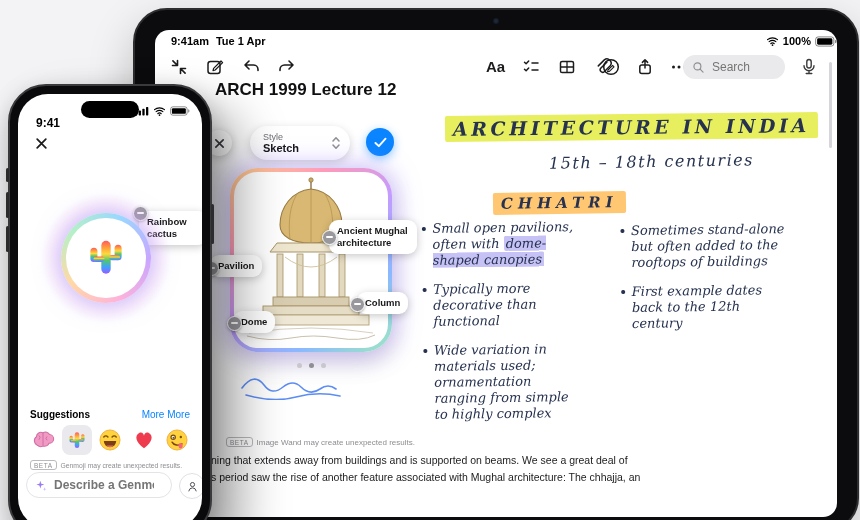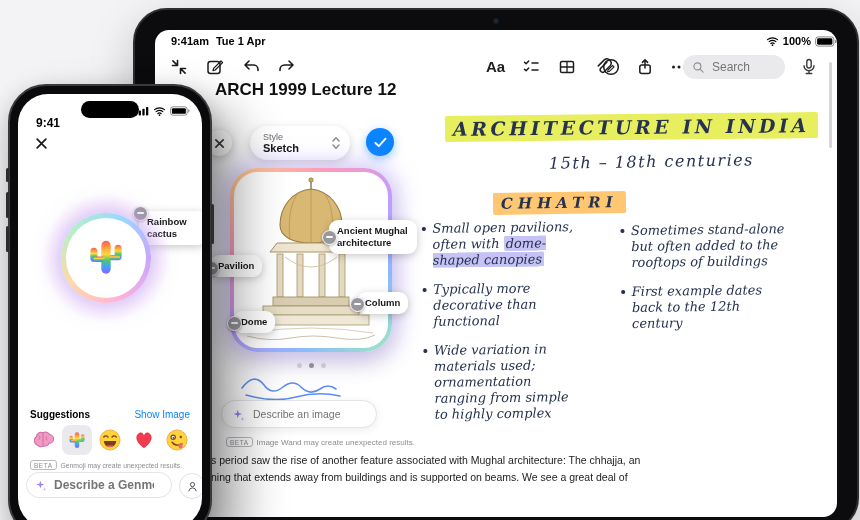--- a/index.html
+++ b/index.html
@@ -261,22 +261,22 @@
             <span class="b-dot"></span>
             <span><span>Sometimes stand-alone but often added to the rooftops of buildings</span></span>
           </div>
         <div class="hw-bullet">
             <span class="b-dot"></span>
             <span><span>First example dates back to the 12th century</span></span>
           </div>
       </div>
 
       <div class="note-body">
+        <div>ning that extends away from buildings and is supported on beams. We see a great deal of</div>
         <div>s period saw the rise of another feature associated with Mughal architecture: The chhajja, an</div>
-        <div>ning that extends away from buildings and is supported on beams. We see a great deal of</div>
       </div>
     </div>
   </div>
 
   <div class="wand">
     <div class="circle-btn wand-close">
       <svg width="11" height="11" viewBox="0 0 12 12">
           <path d="M2 2 L10 10 M10 2 L2 10" stroke="currentColor" stroke-width="1.8" stroke-linecap="round"></path>
         </svg>
     </div>
@@ -337,27 +337,20 @@
     <div class="page-dots">
       <span></span>
       <span class="active"></span>
       <span></span>
     </div>
 
     <svg class="scribble" width="116" height="32" viewBox="0 0 116 32">
       <path d="M6 20 q12 -16 22 -3 q8 11 19 2 q10 -8 18 0 q9 9 19 2 q8 -6 16 0 M10 27 q28 8 50 2 q22 -6 44 -1" stroke="#3f79f2" stroke-width="1.6" fill="none" stroke-linecap="round" opacity=".85"></path>
     </svg>
 
-    <div class="wand-input">
-      <svg width="13" height="13" viewBox="0 0 18 18">
-          <path d="M8 2.5 L9.4 7 14 8.4 9.4 9.8 8 14.3 6.6 9.8 2 8.4 6.6 7 Z" fill="#9b7bf5"></path>
-          <path d="M14.5 12.5 l.7 2 2 .7 -2 .7 -.7 2 -.7 -2 -2 -.7 2 -.7 Z" fill="#c9b3ff"></path>
-        </svg>
-      <input placeholder="Describe an image" style="">
-    </div>
     <div class="beta-row wand-beta">
       <span class="beta-badge">BETA</span>
       <span class="beta-txt">Image Wand may create unexpected results.</span>
     </div>
   </div>
 
   <div class="iphone">
     <span class="ph-btn l1"></span>
     <span class="ph-btn l2"></span>
     <span class="ph-btn l3"></span>
@@ -398,21 +391,21 @@
       <div class="halo"></div>
       <div class="glow-ring">
         <div class="glow-inner">
           <svg width="50" height="44" viewBox="0 0 64 56">
               <use href="#cactus" xlink:href="#cactus" fill="url(#rainbow)"></use>
             </svg>
         </div>
       </div>
 
       <div class="sugg-label">Suggestions</div>
-      <div class="show-more">Show Image</div>
+      <div class="show-more">More More</div>
 
       <div class="emoji-row">
         <div class="emoji-cell">
           <svg width="24" height="24" viewBox="0 0 22 22">
               <path d="M6 16 a4.6 4.6 0 0 1 -1 -8 a4 4 0 0 1 6 -3.5 a4 4 0 0 1 6 1.5 a4 4 0 0 1 -.5 8 a4.3 4.3 0 0 1 -5.5 2.5 a4.3 4.3 0 0 1 -5 -.5 Z" fill="#f09ac4" stroke="#cf6fa4" stroke-width="1"></path>
               <path d="M11 4.5 v11 M7.5 7 q2 1.5 0 3.5 M14.5 8 q-2 1.5 0 3" stroke="#cf6fa4" stroke-width=".9" fill="none" stroke-linecap="round"></path>
             </svg>
         </div>
         <div class="emoji-cell selected">
           <svg width="24" height="21" viewBox="0 0 64 56">

